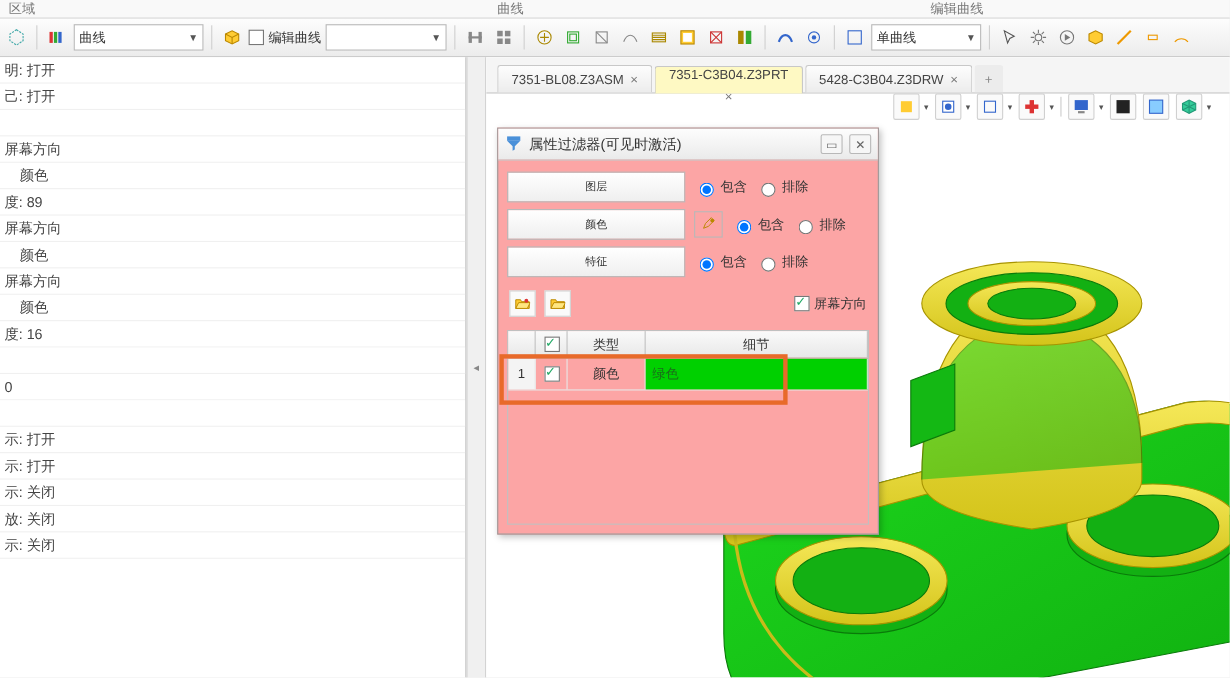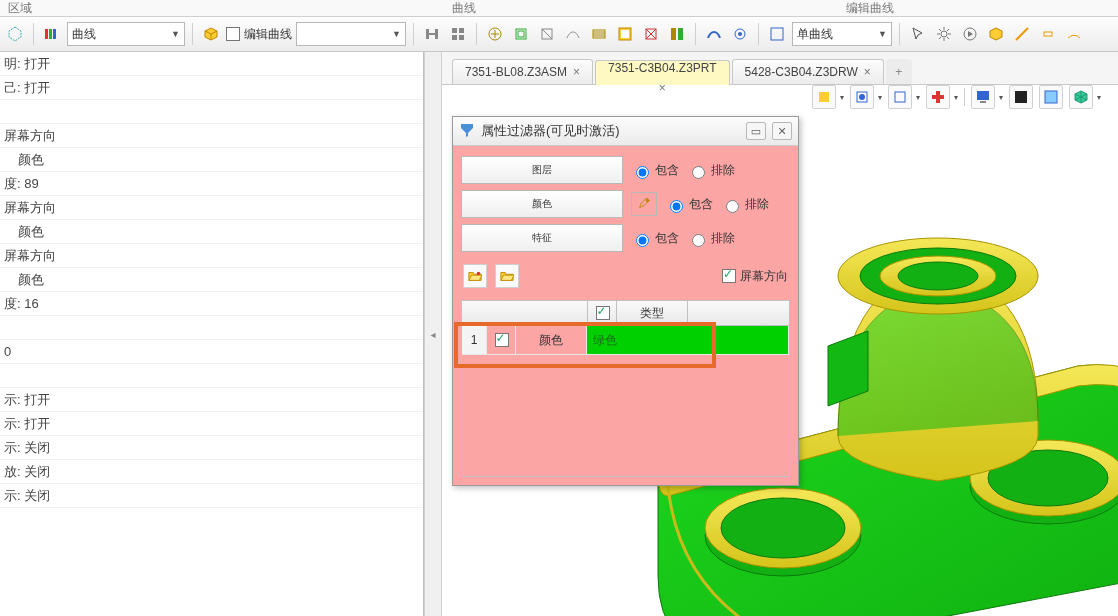--- a/index.html
+++ b/index.html
@@ -58,21 +58,21 @@
 .dlg-title .grow{flex:1;}
 .dlg-title .btn{width:18px;height:16px;display:inline-flex;align-items:center;justify-content:center;border:1px solid #b8b8b8;border-radius:2px;color:#666;font-size:11px;background:#f6f6f6;}
 .dlg-body{padding:10px 8px 8px 8px;display:flex;flex-direction:column;gap:6px;}
 .frow{display:flex;align-items:center;gap:8px;height:28px;}
 .fbtn{flex:0 0 160px;height:26px;border:1px solid #b8b8b8;background:linear-gradient(#fff,#efefef);display:flex;align-items:center;justify-content:center;font-size:10px;}
 .swatch{width:24px;height:22px;border:1px solid #b8b8b8;display:flex;align-items:center;justify-content:center;}
 .radio{display:flex;align-items:flex-end;gap:3px;font-size:12px;}
 .hide-row{display:flex;align-items:center;gap:8px;padding:6px 2px 6px 2px;}
 .folder-ico{width:22px;height:22px;border:1px solid #d0d0d0;display:inline-flex;align-items:center;justify-content:center;background:#fafafa;}
 .grid{border:1px solid #c0c0c0;}
-.grid-head{display:flex;height:24px;background:linear-gradient(#fafafa,#e8e8e8);border-bottom:1px solid #c0c0c0;font-size:12px;color:#333;justify-content:center;}
+.grid-head{display:flex;height:24px;background:linear-gradient(#fafafa,#e8e8e8);border-bottom:1px solid #c0c0c0;font-size:12px;color:#333;}
 .gh{border-right:1px solid #c0c0c0;display:flex;align-items:center;justify-content:center;}
 .gh0{width:24px;}
 .gh1{width:28px;}
 .gh2{width:70px;}
 .gh3{flex:1;}
 .grid-row{display:flex;height:28px;align-items:stretch;border-bottom:1px solid #e8e8e8;}
 .gc{border-right:1px solid #e8e8e8;display:flex;align-items:center;justify-content:center;font-size:12px;color:#333;}
 .gc0{width:24px;background:#f4f4f4;}
 .gc1{width:28px;}
 .gc2{width:70px;}
@@ -472,20 +472,21 @@
                 <span>屏幕方向</span>
               </label>
           </div>
           <div class="grid" style="position:relative">
             <div class="grid-head">
               <div class="gh gh0"></div>
               <div class="gh gh1">
                   <input type="checkbox" class="chk" checked="" style="">
                 </div>
               <div class="gh gh2">类型</div>
+              <div class="gh gh3">细节</div>
             </div>
             <div class="grid-body" id="grid-body">
                 <div class="grid-row">
                   <div class="gc gc0">1</div>
                   <div class="gc gc1">
                     <input type="checkbox" class="chk" checked="" style="">
                   </div>
                   <div class="gc gc2">颜色</div>
                   <div class="gc gc3">绿色</div>
                 </div>

